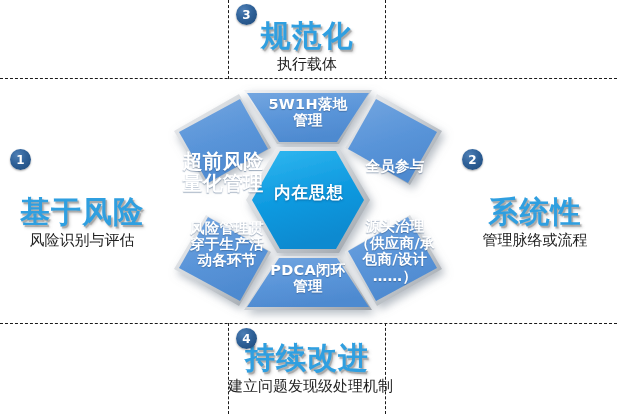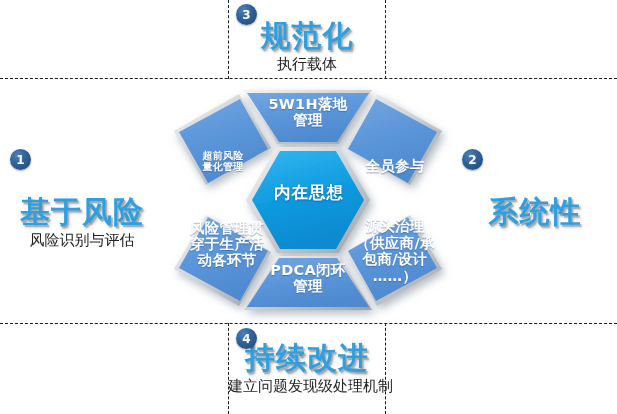--- a/index.html
+++ b/index.html
@@ -26,21 +26,21 @@
     color:#ffffff;
     font-weight:bold;
     text-align:center;
     line-height:1.12;
     letter-spacing:.3px;
     text-shadow:0 1px 1px rgba(40,70,110,.45);
     pointer-events:none;
     white-space:pre-line;
   }
   .cell-top   {left:60px; top:24px;  width:210px; font-size:14.5px;}
-  .cell-tl    {left:14px; top:78px;  width:132px; font-size:10px;}
+  .cell-tl    {left:14px; top:78px;  width:132px; font-size:20px;}
   .cell-tr    {left:186px;top:86px;  width:132px; font-size:14.5px;}
   .cell-bl    {left:14px; top:148px; width:140px; font-size:14.5px;}
   .cell-br    {left:188px;top:146px; width:128px; font-size:14.5px;
                text-align:center;line-height:1.14;}
   .cell-bot   {left:60px; top:190px; width:210px; font-size:14.5px;}
   .cell-center{left:100px;top:112px; width:132px; font-size:16.5px;
                font-weight:bold;letter-spacing:1px;
                text-shadow:0 1px 2px rgba(10,70,120,.55);}
 
   
@@ -169,20 +169,21 @@
 
   <div class="qlabel" id="q1">
     <div class="badge">1</div>
     <div class="qtitle">基于风险</div>
     <div class="qsub">风险识别与评估</div>
   </div>
 
   <div class="qlabel" id="q2">
     <div class="badge">2</div>
     <div class="qtitle">系统性</div>
+    <div class="qsub">管理脉络或流程</div>
   </div>
 
   <div class="qlabel" id="q3">
     <div class="badge">3</div>
     <div class="qtitle">规范化</div>
     <div class="qsub">执行载体</div>
   </div>
 
   <div class="qlabel" id="q4">
     <div class="badge">4</div>

